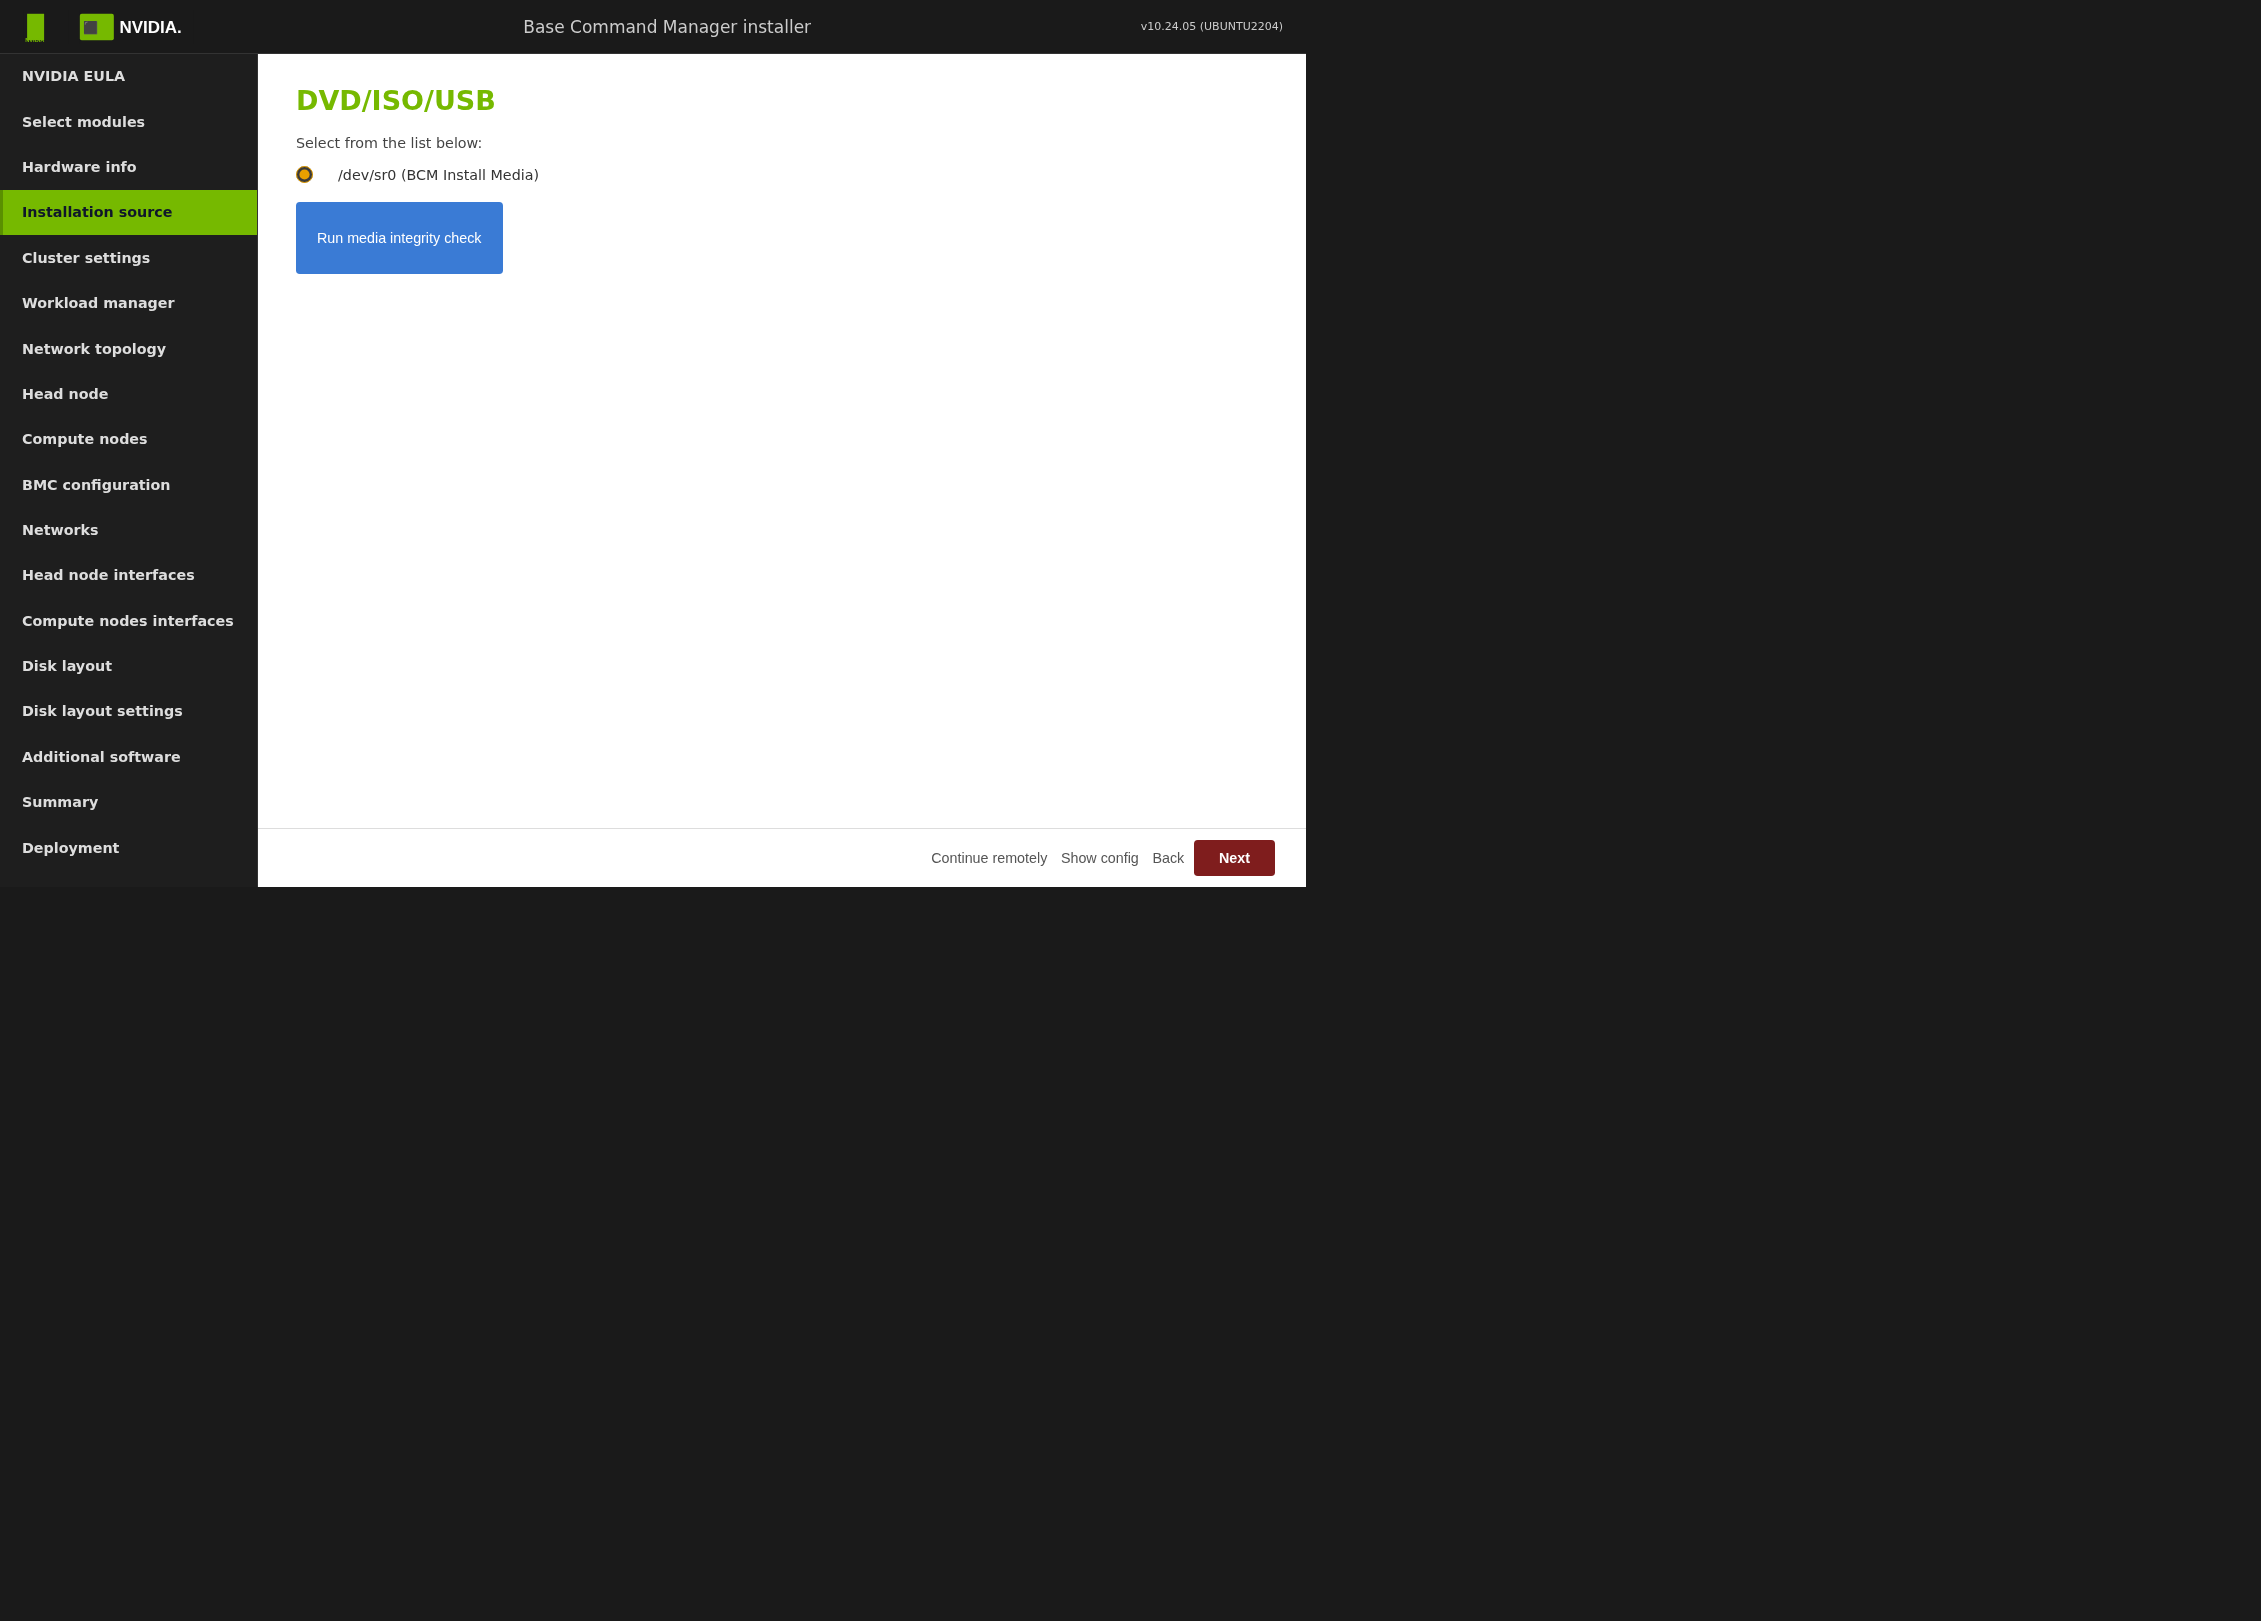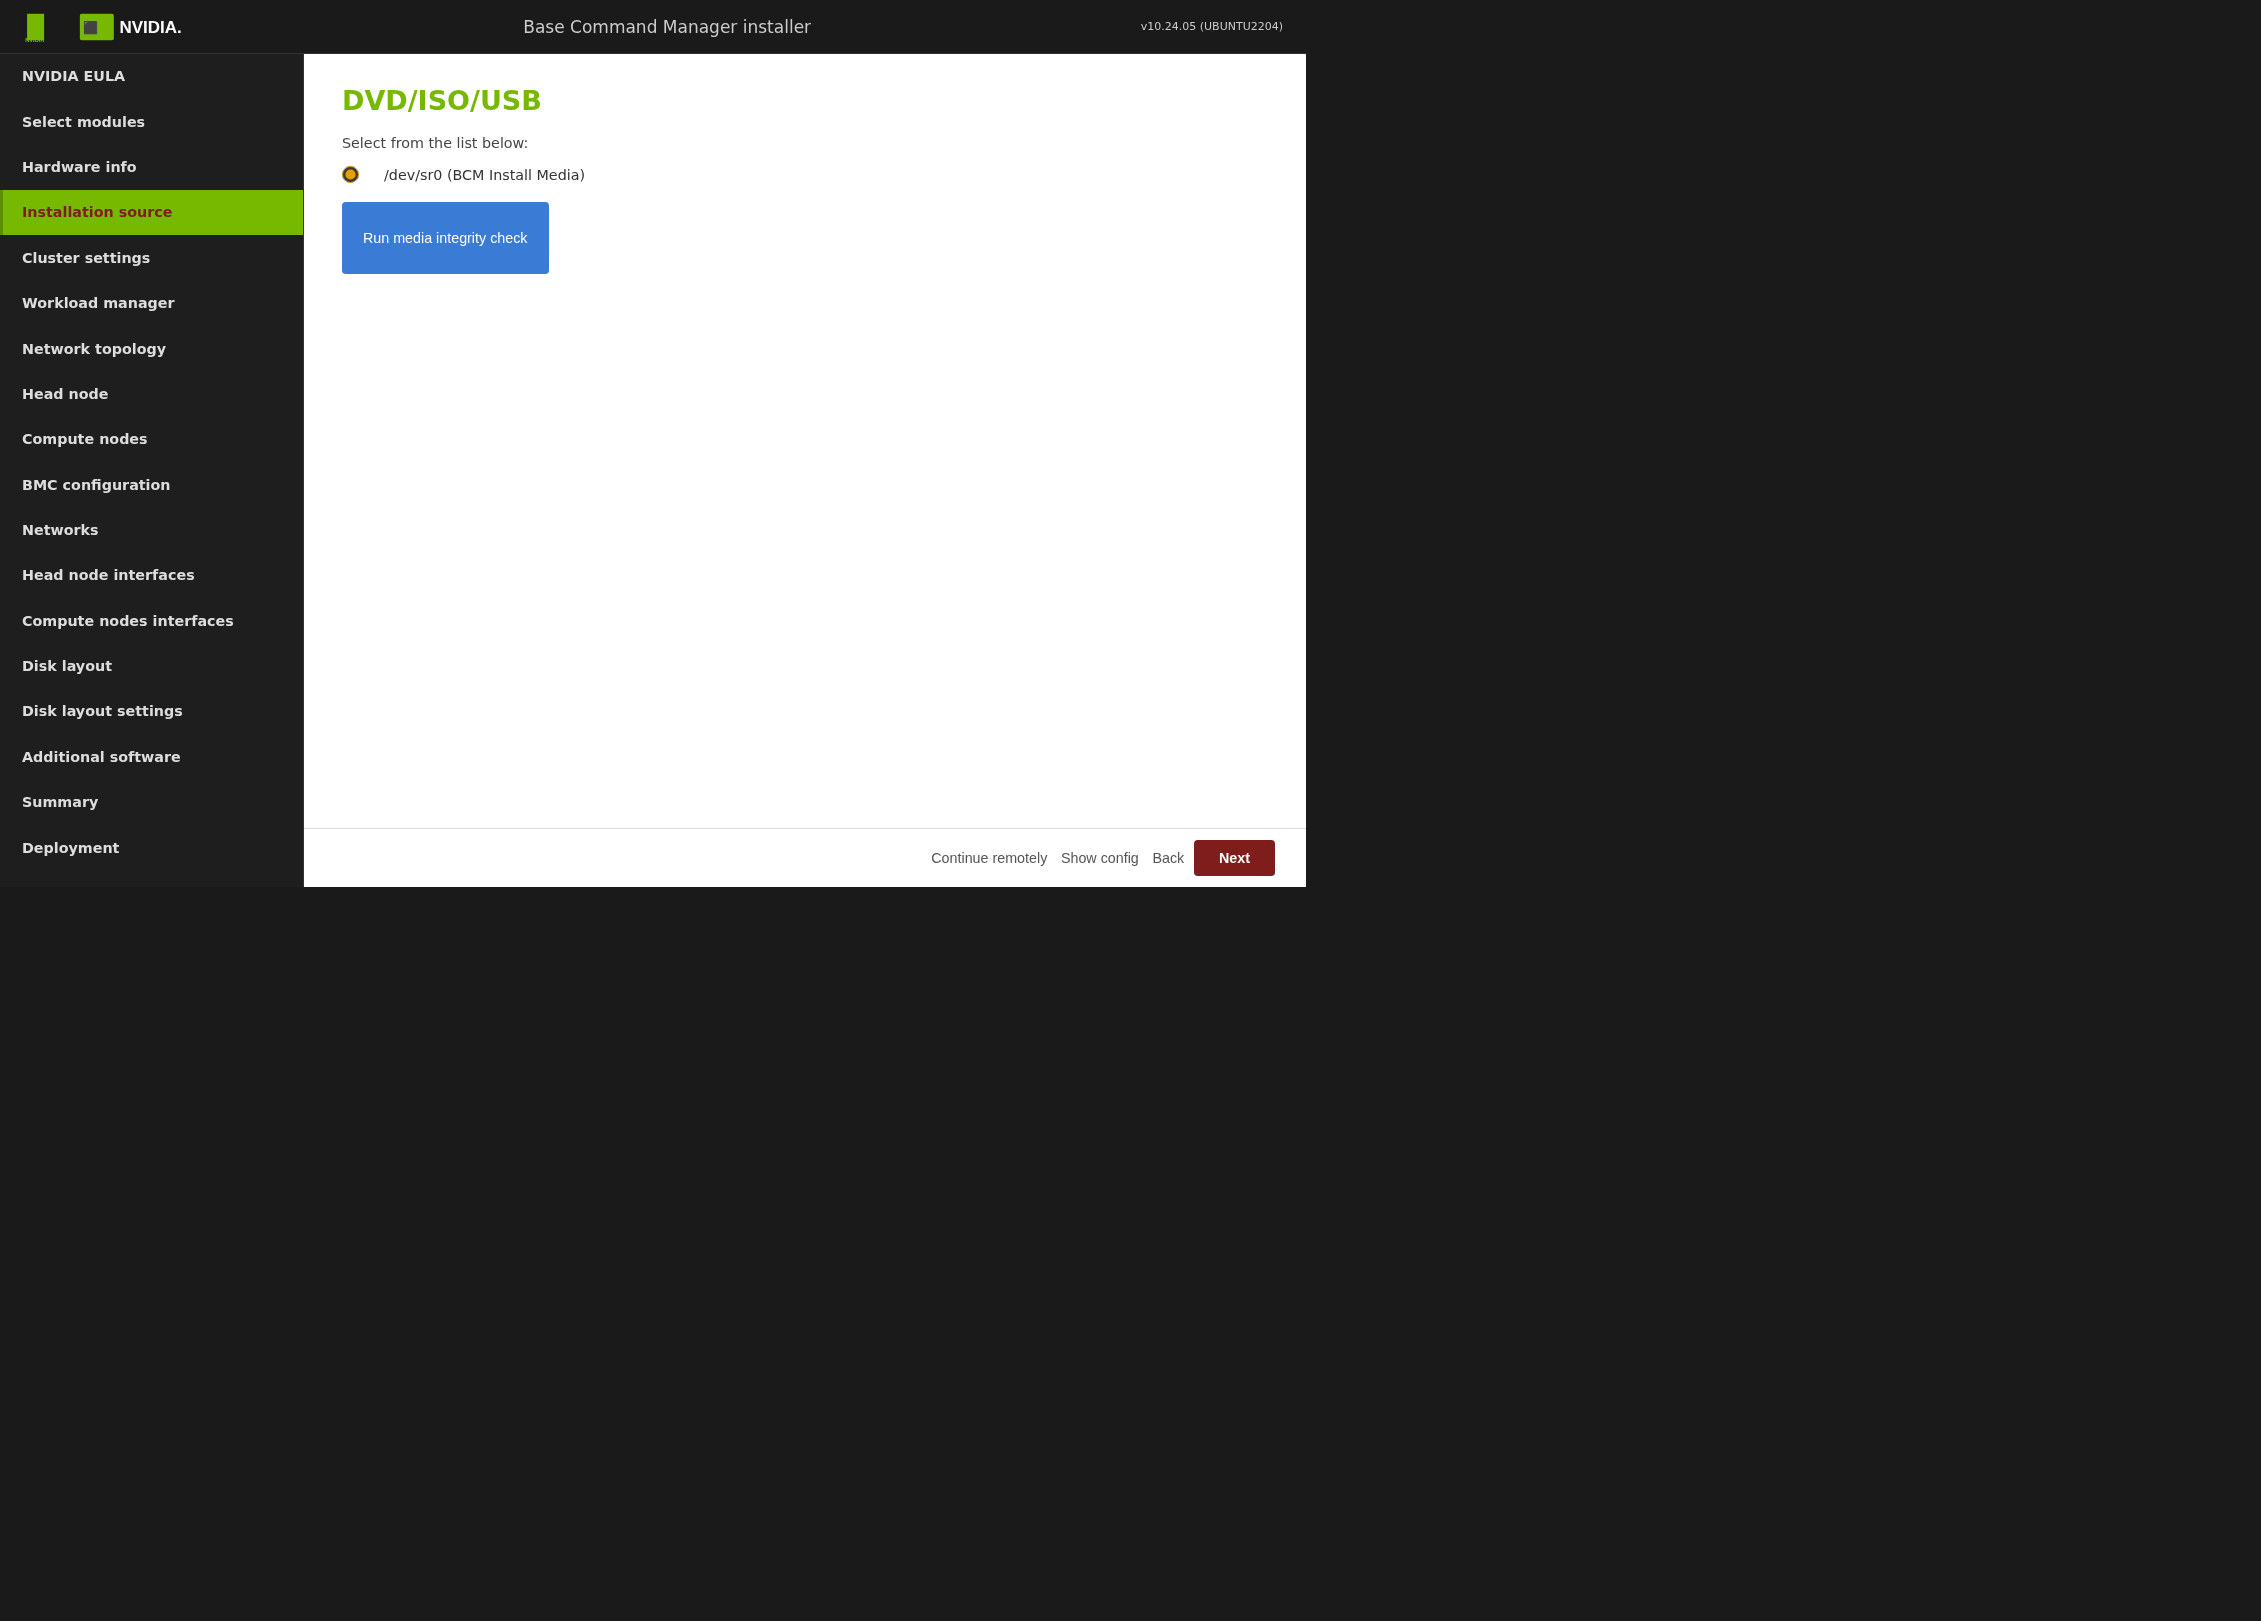--- a/index.html
+++ b/index.html
@@ -46,40 +46,40 @@
 
     
     .main-layout {
       display: flex;
       flex: 1;
       overflow: hidden;
     }
 
     
     .sidebar {
-      width: 304px;
+      width: 258px;
       background: #1e1e1e;
       display: flex;
       flex-direction: column;
       overflow-y: auto;
       flex-shrink: 0;
       border-right: 1px solid #333;
     }
     .sidebar-item {
       padding: 13.4px 19px;
       font-size: 14.3px;
       font-weight: 600;
       color: #ddd;
       cursor: pointer;
       border-left: 3.8px solid transparent;
       line-height: 1.3;
     }
     .sidebar-item.active {
       background: #76b900;
-      color: #7f1d1d;
+      color: #0f172a;
       border-left: 3.8px solid #5a9000;
     }
 
     
     .content {
       flex: 1;
       background: #fff;
       color: #333;
       display: flex;
       flex-direction: column;

